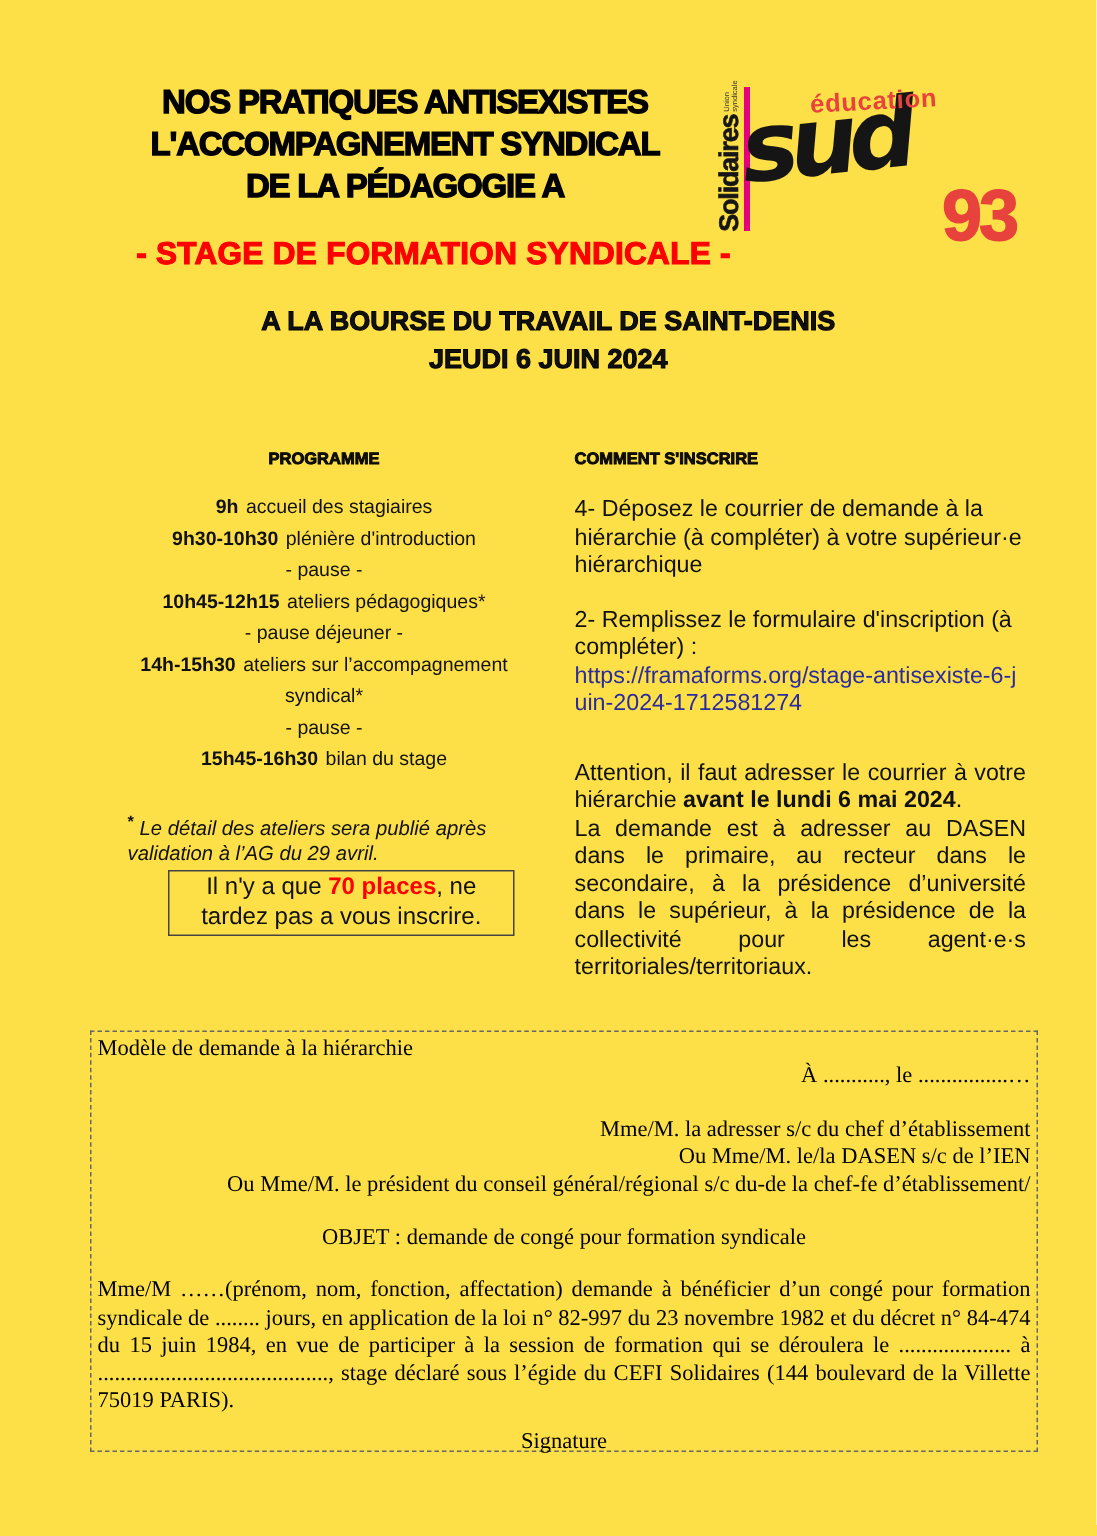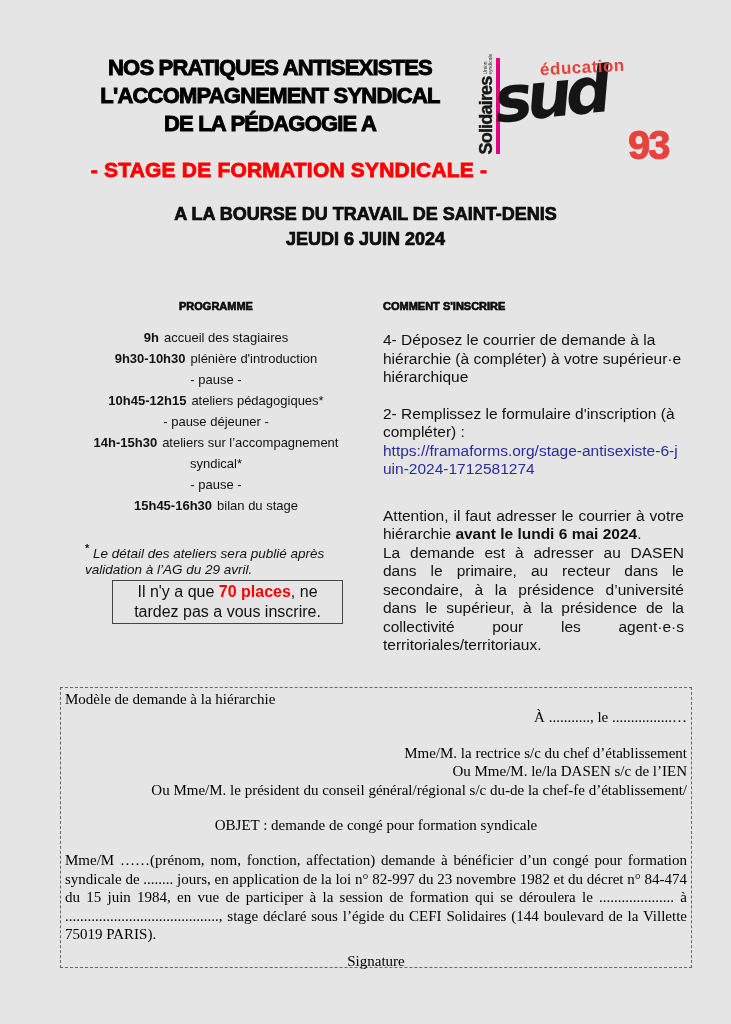--- a/index.html
+++ b/index.html
@@ -1,37 +1,37 @@
 <!DOCTYPE html>
 <html lang="fr"><head>
 <meta charset="utf-8">
 <title>Stage de formation syndicale</title>
 <style>
   html,body{margin:0;padding:0;background:#ffffff;}
   body{font-family:"Liberation Sans",sans-serif;color:#111;}
-  .page{position:relative;width:731px;height:1024px;background:#e5e5e5;overflow:hidden;margin:0 auto;}
+  .page{position:relative;width:731px;height:1024px;background:#fde047;overflow:hidden;margin:0 auto;}
 
   
   .title{position:absolute;left:70px;top:54px;width:400px;text-align:center;
          font-size:22px;font-weight:bold;line-height:28px;letter-spacing:-0.8px;
          -webkit-text-stroke:0.9px #000;color:#000;}
   .logo{position:absolute;left:468px;top:50px;width:230px;height:108px;}
   .solidaires-rot{position:absolute;left:-32px;top:40px;width:96px;height:28px;
          transform:rotate(-90deg);display:flex;align-items:flex-end;justify-content:center;
          border-bottom:4px solid #e5007d;}
   .sol-text{font-size:18px;font-weight:bold;letter-spacing:-0.8px;color:#161616;
          -webkit-text-stroke:0.4px #161616;line-height:20px;}
   .sol-union{font-size:5px;line-height:5px;width:17px;margin-left:2px;color:#333;margin-bottom:3px;}
   .sud{position:absolute;left:26px;top:0px;z-index:1;color:#151515;
        font-family:"DejaVu Sans",sans-serif;font-style:italic;font-weight:bold;
        font-size:64px;letter-spacing:-6px;transform:rotate(-6deg);line-height:90px;}
   .edu{position:absolute;left:72px;top:8px;z-index:2;color:#e8423c;
        font-size:17px;font-weight:bold;letter-spacing:0.5px;transform:rotate(-3deg);}
   .dept{position:absolute;left:160px;top:70px;z-index:2;color:#e8423c;
-       font-size:40px;font-weight:bold;letter-spacing:-2px;line-height:50px;
+       font-size:48px;font-weight:bold;letter-spacing:-2px;line-height:50px;
        -webkit-text-stroke:1px #e8423c;}
 
   .banner{position:absolute;left:0;top:158px;width:578px;text-align:center;
        color:#ff0000;font-size:21px;font-weight:bold;letter-spacing:0.2px;
        -webkit-text-stroke:0.8px #ff0000;}
   .venue{position:absolute;left:0;top:202px;width:731px;text-align:center;
        font-size:18px;font-weight:bold;line-height:25px;-webkit-text-stroke:0.7px #000;}
 
   
   .col-left{position:absolute;left:85px;top:300px;width:262px;text-align:center;}
@@ -117,21 +117,21 @@
     <p class="attention">
       <span>Attention, il faut adresser le courrier à votre hiérarchie </span><b>avant le lundi 6 mai 2024</b><span>.</span><br>
       <span>La demande est à adresser au DASEN dans le primaire, au recteur dans le secondaire, à la présidence d’université dans le supérieur, à la présidence de la collectivité pour les agent·e·s territoriales/territoriaux.</span>
     </p>
   </div>
 
   <div class="modele">
     <div>Modèle de demande à la hiérarchie</div>
     <div class="m-right">À ..........., le ................…</div>
     <div class="m-gap"></div>
-    <div class="m-right">Mme/M. la rectrice s/c du chef d’établissement</div>
+    <div class="m-right">Mme/M. la adresser s/c du chef d’établissement</div>
     <div class="m-right">Ou Mme/M. le/la DASEN s/c de l’IEN</div>
     <div class="m-right">Ou Mme/M. le président du conseil général/régional s/c du-de la chef-fe d’établissement/</div>
     <div class="m-gap"></div>
     <div class="m-center">OBJET : demande de congé pour formation syndicale</div>
     <div class="m-gap"></div>
     <div class="m-body">Mme/M ……(prénom, nom, fonction, affectation) demande à bénéficier d’un congé pour formation syndicale de ........ jours, en application de la loi n° 82-997 du 23 novembre 1982 et du décret n° 84-474 du 15 juin 1984, en vue de participer à la session de formation qui se déroulera le .................... à ........................................., stage déclaré sous l’égide du CEFI Solidaires (144 boulevard de la Villette 75019 PARIS).</div>
     <div class="m-sign">Signature</div>
   </div>
 
 </div>

